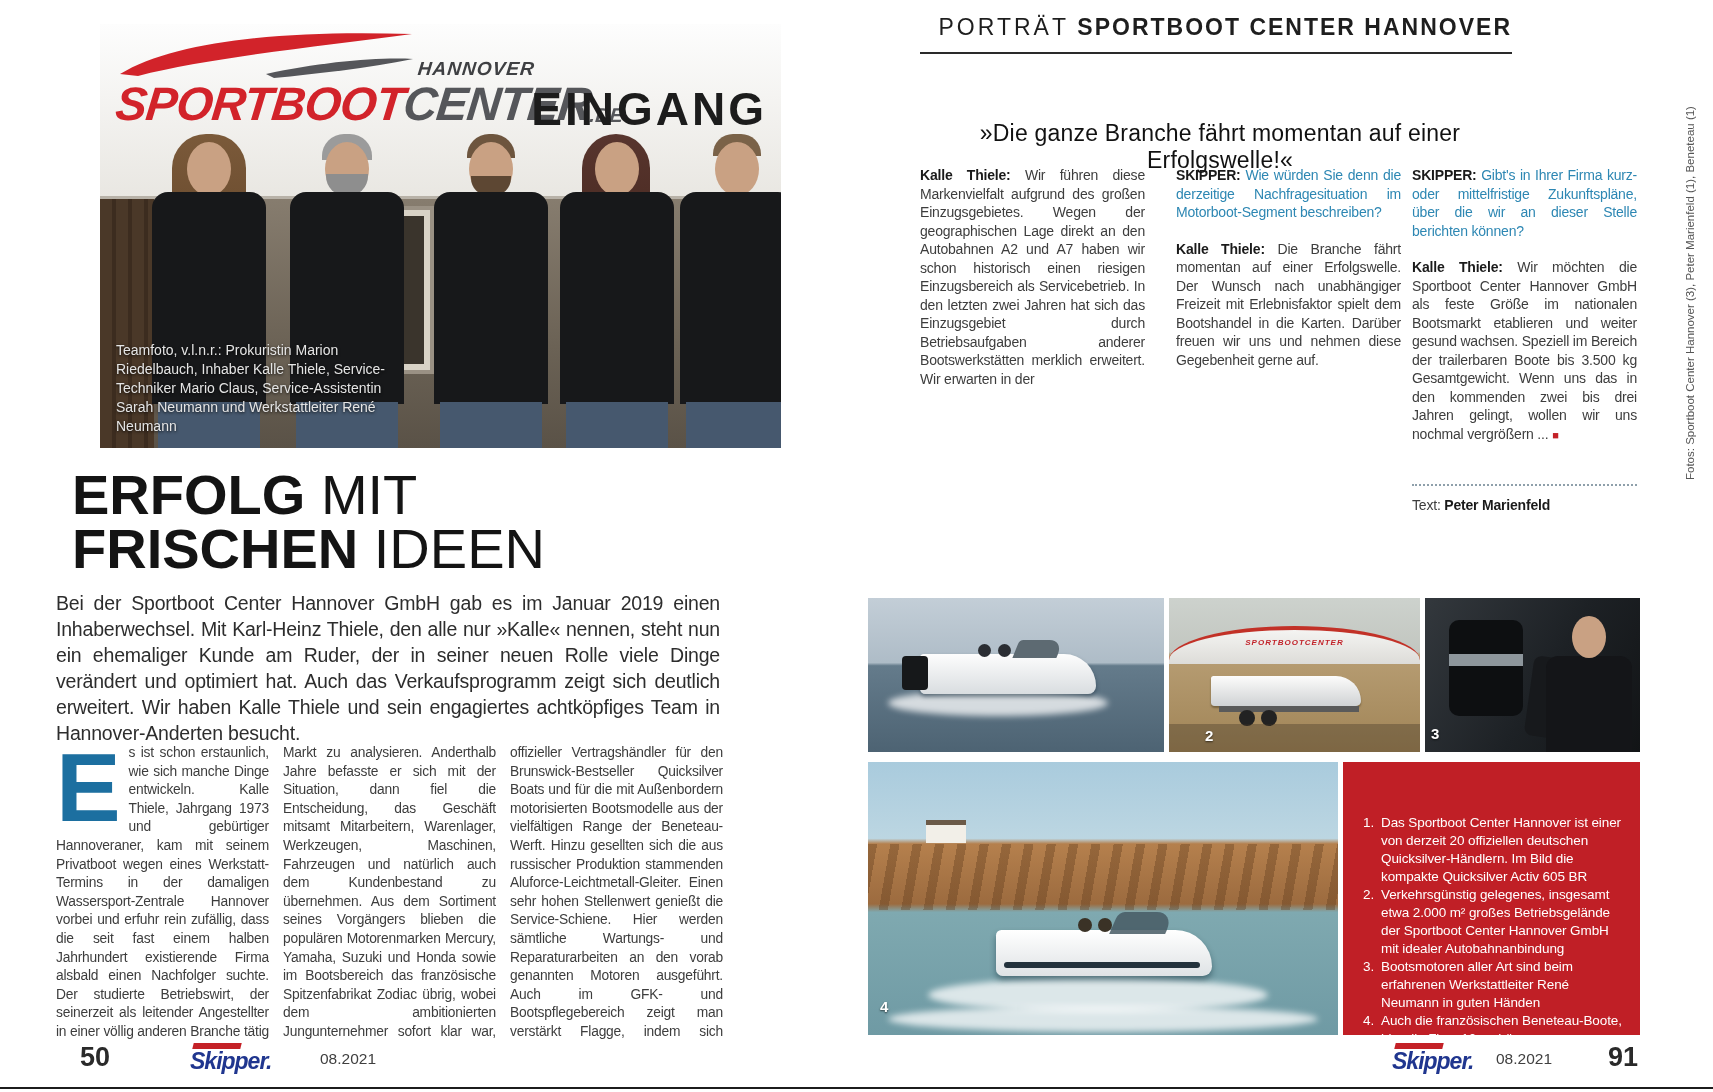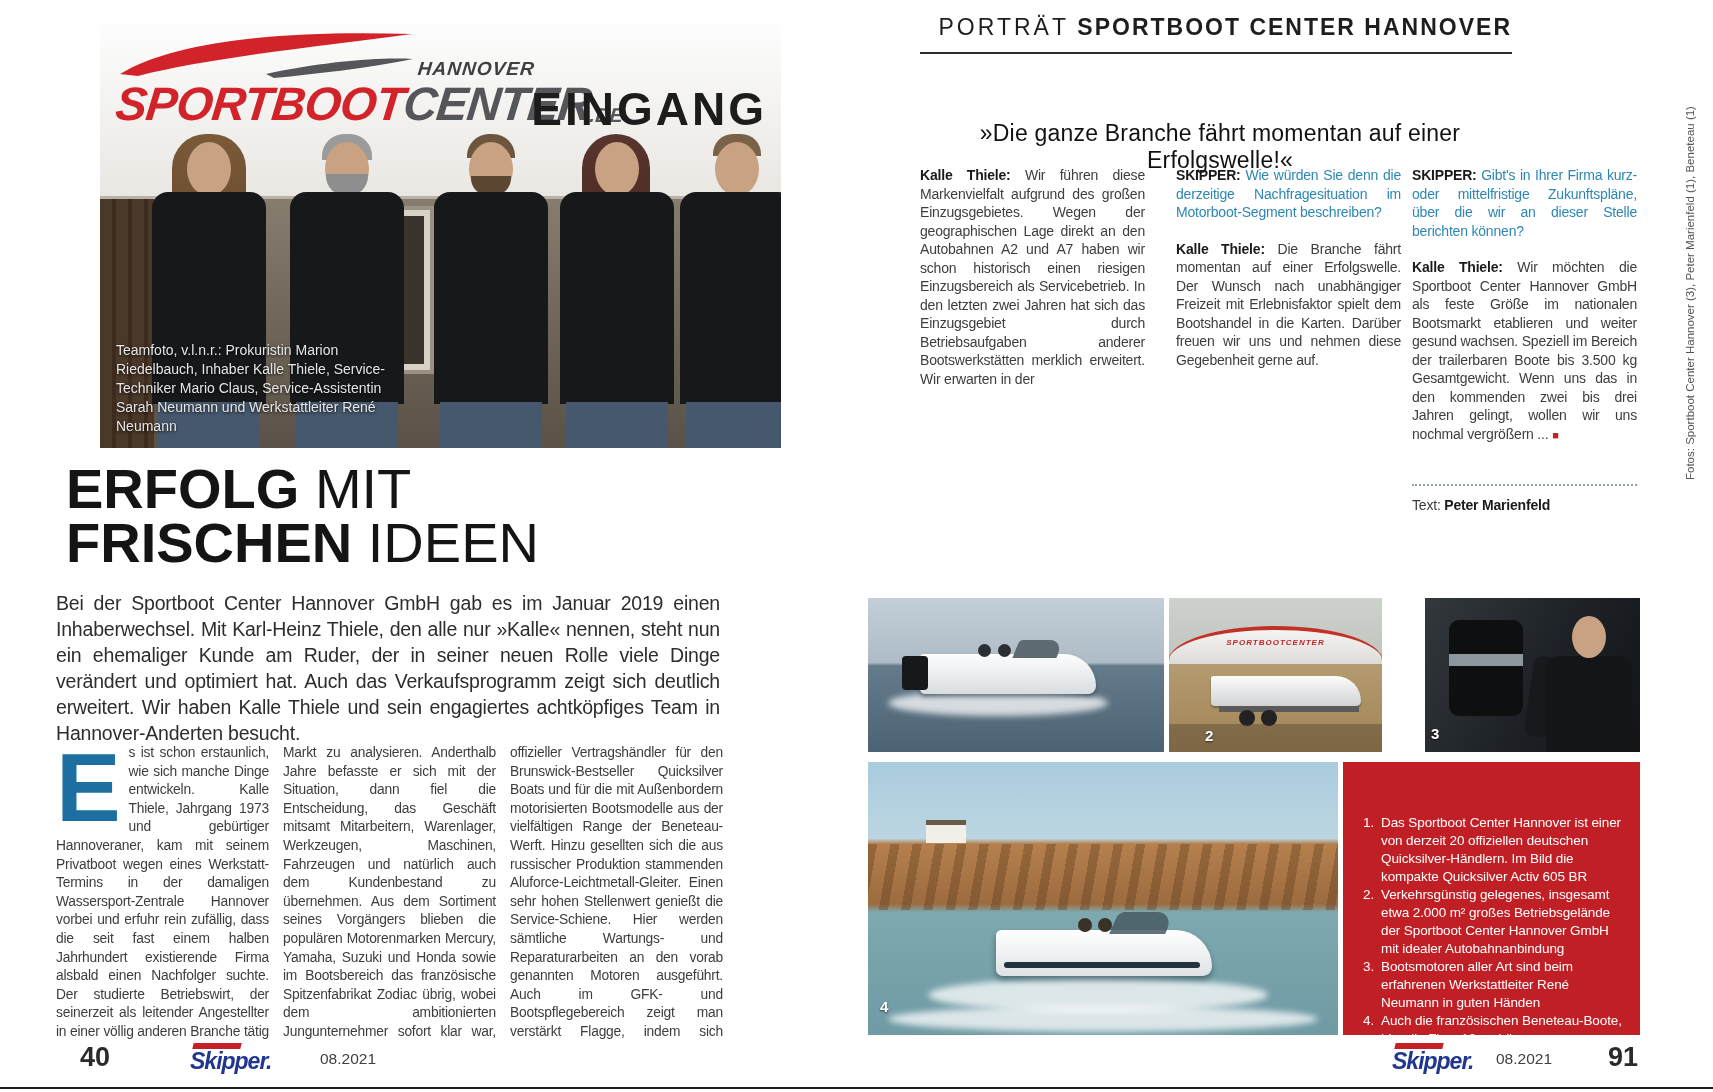--- a/index.html
+++ b/index.html
@@ -27,21 +27,21 @@
   .tp-fence-r{position:absolute;right:0;top:172px;width:88px;height:252px;
               background:repeating-linear-gradient(90deg,#7d4e30 0 14px,#6a4026 14px 18px);}
   .person{position:absolute;bottom:0;width:130px;height:314px;}
   .p-hair{position:absolute;left:28px;top:0;width:74px;border-radius:34px;}
   .p-head{position:absolute;left:43px;top:8px;width:44px;height:54px;border-radius:50%;background:#c9a183;}
   .p-torso{position:absolute;left:8px;top:58px;width:114px;height:212px;border-radius:16px 16px 0 0;background:#17181a;}
   .p-jeans{position:absolute;left:14px;bottom:0;width:102px;height:46px;background:#46586e;}
   .photo-caption{position:absolute;left:16px;bottom:12px;width:300px;color:#e5e5e5;font-size:14px;line-height:19px;
                  text-shadow:0 1px 3px rgba(0,0,0,.85);margin:0;}
 
-  .headline{position:absolute;left:56px;top:452px;margin:10px;font-size:56px;line-height:54px;
+  .headline{position:absolute;left:56px;top:452px;margin:16px;font-size:56px;line-height:54px;
             letter-spacing:0;color:#141414;white-space:nowrap;}
   .headline .b{font-weight:700;}
   .headline .l{font-weight:400;}
 
   .intro{position:absolute;left:56px;top:590px;width:664px;margin:0;font-size:19.5px;line-height:26px;
          letter-spacing:-0.2px;color:#2d2d2d;text-align:justify;}
 
   .col{position:absolute;top:744px;width:213px;height:300px;overflow:hidden;
        font-size:13.8px;line-height:18.6px;letter-spacing:-0.2px;text-align:justify;color:#3d3d3d;}
   .col-a{left:56px;}
@@ -83,21 +83,21 @@
   .byline{font-size:14px;color:#3d3d3d;text-align:left;}
   .byline b{color:#1a1a1a;}
 
   .vcredit{position:absolute;left:1684px;top:480px;transform:rotate(-90deg);transform-origin:0 0;
            white-space:nowrap;font-size:11.5px;color:#555;}
 
   
   .ph{position:absolute;overflow:hidden;background:#9db3c0;}
   .ph-label{position:absolute;color:#fff;font-size:15px;font-weight:700;text-shadow:0 1px 2px rgba(0,0,0,.6);}
   .ph1{left:868px;top:598px;width:296px;height:154px;}
-  .ph2{left:1169px;top:598px;width:213px;height:154px;}
+  .ph2{left:1169px;top:598px;width:251px;height:154px;}
   .ph3{left:1425px;top:598px;width:215px;height:154px;}
   .ph4{left:868px;top:762px;width:470px;height:273px;}
 
   .sea-sky{position:absolute;inset:0;background:linear-gradient(#c3ced7 0%,#aebcc7 42%,#647b8b 44%,#4d6373 100%);}
   .boat1{position:absolute;left:52px;top:56px;width:176px;height:40px;background:linear-gradient(#fdfdfd,#d9dde0);
          border-radius:6px 48px 12px 8px;box-shadow:0 3px 4px rgba(20,40,55,.5);}
   .boat1-wind{position:absolute;left:96px;top:-14px;width:44px;height:18px;background:#5d6a72;
               border-radius:4px 14px 0 0;transform:skewX(-22deg);}
   .boat1-motor{position:absolute;left:-18px;top:2px;width:26px;height:34px;background:#16181a;border-radius:4px;}
   .boat1-crew{position:absolute;top:-10px;width:13px;height:13px;border-radius:50%;background:#2b2e33;}
@@ -214,21 +214,21 @@
   <p class="intro">Bei der Sportboot Center Hannover GmbH gab es im Januar 2019 einen Inhaberwechsel. Mit Karl-Heinz Thiele, den alle nur »Kalle« nennen, steht nun ein ehemaliger Kunde am Ruder, der in seiner neuen Rolle viele Dinge verändert und optimiert hat. Auch das Verkaufsprogramm zeigt sich deutlich erweitert. Wir haben Kalle Thiele und sein engagiertes achtköpfiges Team in Hannover-Anderten besucht.</p>
 
   <div class="col col-a">
     <span class="dropcap">E</span><span>s ist schon erstaunlich, wie sich manche Dinge entwickeln. Kalle Thiele, Jahrgang 1973 und gebürtiger Hannoveraner, kam mit seinem Privatboot wegen eines Werkstatt-Termins in der damaligen Wassersport-Zentrale Hannover vorbei und erfuhr rein zufällig, dass die seit fast einem halben Jahrhundert existierende Firma alsbald einen Nachfolger suchte. Der studierte Betriebswirt, der seinerzeit als leitender Angestellter in einer völlig anderen Branche tätig war, fand die Idee, sich beruflich nochmal komplett zu verändern, zunächst ganz spannend. Kalle Thiele begann, den</span>
   </div>
   <div class="col col-b">Markt zu analysieren. Anderthalb Jahre befasste er sich mit der Situation, dann fiel die Entscheidung, das Geschäft mitsamt Mitarbeitern, Warenlager, Werkzeugen, Maschinen, Fahrzeugen und natürlich auch dem Kundenbestand zu übernehmen. Aus dem Sortiment seines Vorgängers blieben die populären Motorenmarken Mercury, Yamaha, Suzuki und Honda sowie im Bootsbereich das französische Spitzenfabrikat Zodiac übrig, wobei dem ambitionierten Jungunternehmer sofort klar war, das Verkaufsrepertoire zügig erweitern zu müssen. Noch in Kalles »Premieren-Saison« 2019 wurde das Sportboot Center Hannover</div>
   <div class="col col-c">
     <span>offizieller Vertragshändler für den Brunswick-Bestseller Quicksilver Boats und für die mit Außenbordern motorisierten Bootsmodelle aus der vielfältigen Range der Beneteau-Werft. Hinzu gesellten sich die aus russischer Produktion stammenden Aluforce-Leichtmetall-Gleiter. Einen sehr hohen Stellenwert genießt die Service-Schiene. Hier werden sämtliche Wartungs- und Reparaturarbeiten an den vorab genannten Motoren ausgeführt. Auch im GFK- und Bootspflegebereich zeigt man verstärkt Flagge, indem sich geschulte Spezialisten um die Belange der Kundschaft kümmern. Infos: </span>
   </div>
 
-  <div class="folio folio-l">40</div>
+  <div class="folio folio-l">50</div>
   <div class="skipper-logo skip-l">
     <div class="red-mark"></div>
     <div class="skipper-word">Skipper.</div>
   </div>
   <div class="issue issue-l">08.2021</div>
 
   <h2 class="kicker">
     <span class="k-light">PORTRÄT</span> <span class="k-bold">SPORTBOOT CENTER HANNOVER</span>
   </h2>
   <div class="kicker-rule"></div>

